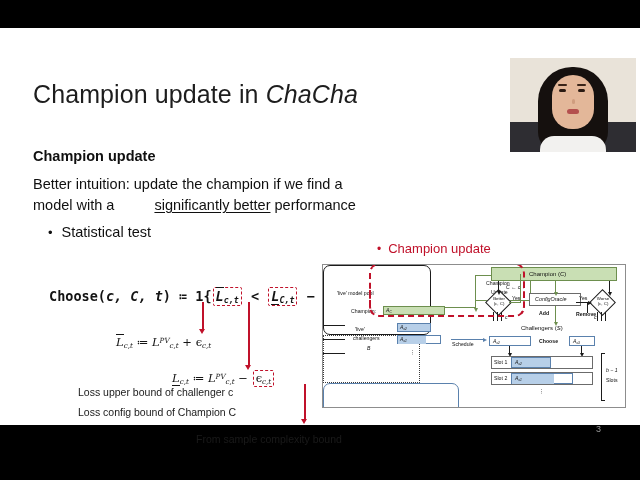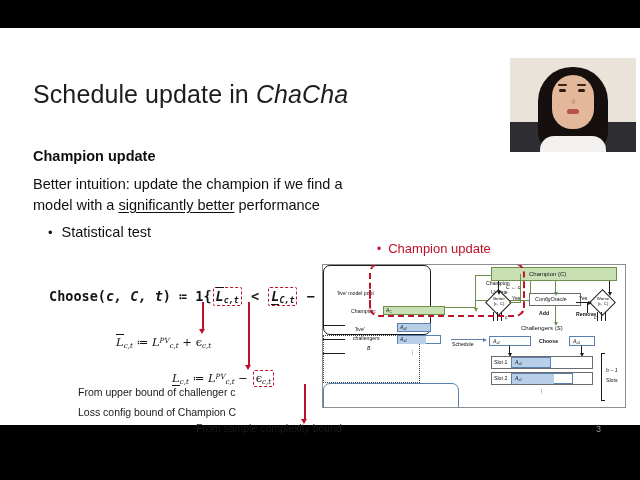--- a/index.html
+++ b/index.html
@@ -27,21 +27,21 @@
 
   
   #subhead{
     position:absolute;left:33px;top:120px;
     font-size:14.5px;font-weight:bold;color:#101010;
   }
   #intro{
     position:absolute;left:33px;top:146px;width:330px;
     font-size:14.5px;line-height:21px;color:#101010;
   }
-  #intro u{text-decoration:underline;text-underline-offset:2px;}
+  #intro u{text-decoration:underline;text-underline-offset:2px;margin-left:36px;}
 
   #bullet{
     position:absolute;left:48px;top:196px;
     font-size:14.5px;color:#101010;
     display:flex;align-items:center;gap:9px;
   }
   #bullet .dot{font-size:13px;line-height:1;}
 
   
   .math{
@@ -65,21 +65,21 @@
     display:inline-block;border:1.4px dashed #c0112a;border-radius:2px;
     padding:0 2px;margin-left:1px;
   }
 
   .cap{
     position:absolute;font-size:10.5px;color:#1a1a1a;white-space:nowrap;
     font-family:"Liberation Sans", sans-serif;
   }
   #cap-upper{left:78px;top:358px;}
   #cap-lower{left:78px;top:378px;}
-  #cap-sample{left:196px;top:394px;}
+  #cap-sample{left:196px;top:405px;}
 
   
   .arw{position:absolute;background:#c0112a;width:1.6px;}
   .arw::after{
     content:"";position:absolute;left:-2.6px;bottom:-4px;
     border-left:3.4px solid transparent;border-right:3.4px solid transparent;
     border-top:5px solid #c0112a;
   }
   #arw1{left:202px;top:274px;height:28px;}
   #arw2{left:248px;top:274px;height:64px;}
@@ -154,42 +154,42 @@
 </head>
 <body>
 
 <div id="stage">
 
   <div class="bar top"></div>
   <div class="bar bottom"></div>
 
   <div id="slide">
 
-    <div id="title"><span>Schedule update in </span><span class="it">ChaCha</span></div>
+    <div id="title"><span>Champion update in </span><span class="it">ChaCha</span></div>
 
     <div id="subhead">Champion update</div>
 
     <div id="intro"><span>Better intuition: update the champion if we find a model with a </span><u>significantly better</u><span> performance</span></div>
 
     <div id="bullet">
       <span class="dot">•</span>
       <span>Statistical test</span>
     </div>
 
     <div class="math mono" id="eq-main"><span>Choose(</span><span class="v">c, C, t</span><span>) ≔ 1{</span><span class="boxd"><span class="v" style="border-top:1px solid #141414;">L</span><sub>c,t</sub></span><span> &lt; </span><span class="boxd"><span class="v" style="border-bottom:1px solid #141414;">L</span><sub>C,t</sub></span><span> − </span><span>ϵ</span><sub>C,t</sub><span>}</span></div>
 
     <div class="math" id="eq-upper"><span class="v" style="border-top:1px solid #141414;">L</span><sub>c,t</sub><span> ≔ </span><span class="v">L</span><sup>PV</sup><sub>c,t</sub><span> + </span><span>ϵ</span><sub>c,t</sub></div>
 
     <div class="math" id="eq-lower"><span class="v" style="border-bottom:1px solid #141414;">L</span><sub>c,t</sub><span> ≔ </span><span class="v">L</span><sup>PV</sup><sub>c,t</sub><span> − </span><span class="boxd"><span>ϵ</span><sub>c,t</sub></span></div>
 
     <div class="arw" id="arw1"></div>
     <div class="arw" id="arw2"></div>
     <div class="arw" id="arw3"></div>
 
-    <div class="cap" id="cap-upper">From upper bound of challenger c</div>
+    <div class="cap" id="cap-upper">Loss upper bound of challenger c</div>
     <div class="cap" id="cap-lower">Loss config bound of Champion C</div>
     <div class="cap" id="cap-sample">From sample complexity bound</div>
 
     <div id="dg-label">
       <span class="dot">•</span>
       <span>Champion update</span>
     </div>
 
     <div id="diagram">
 

